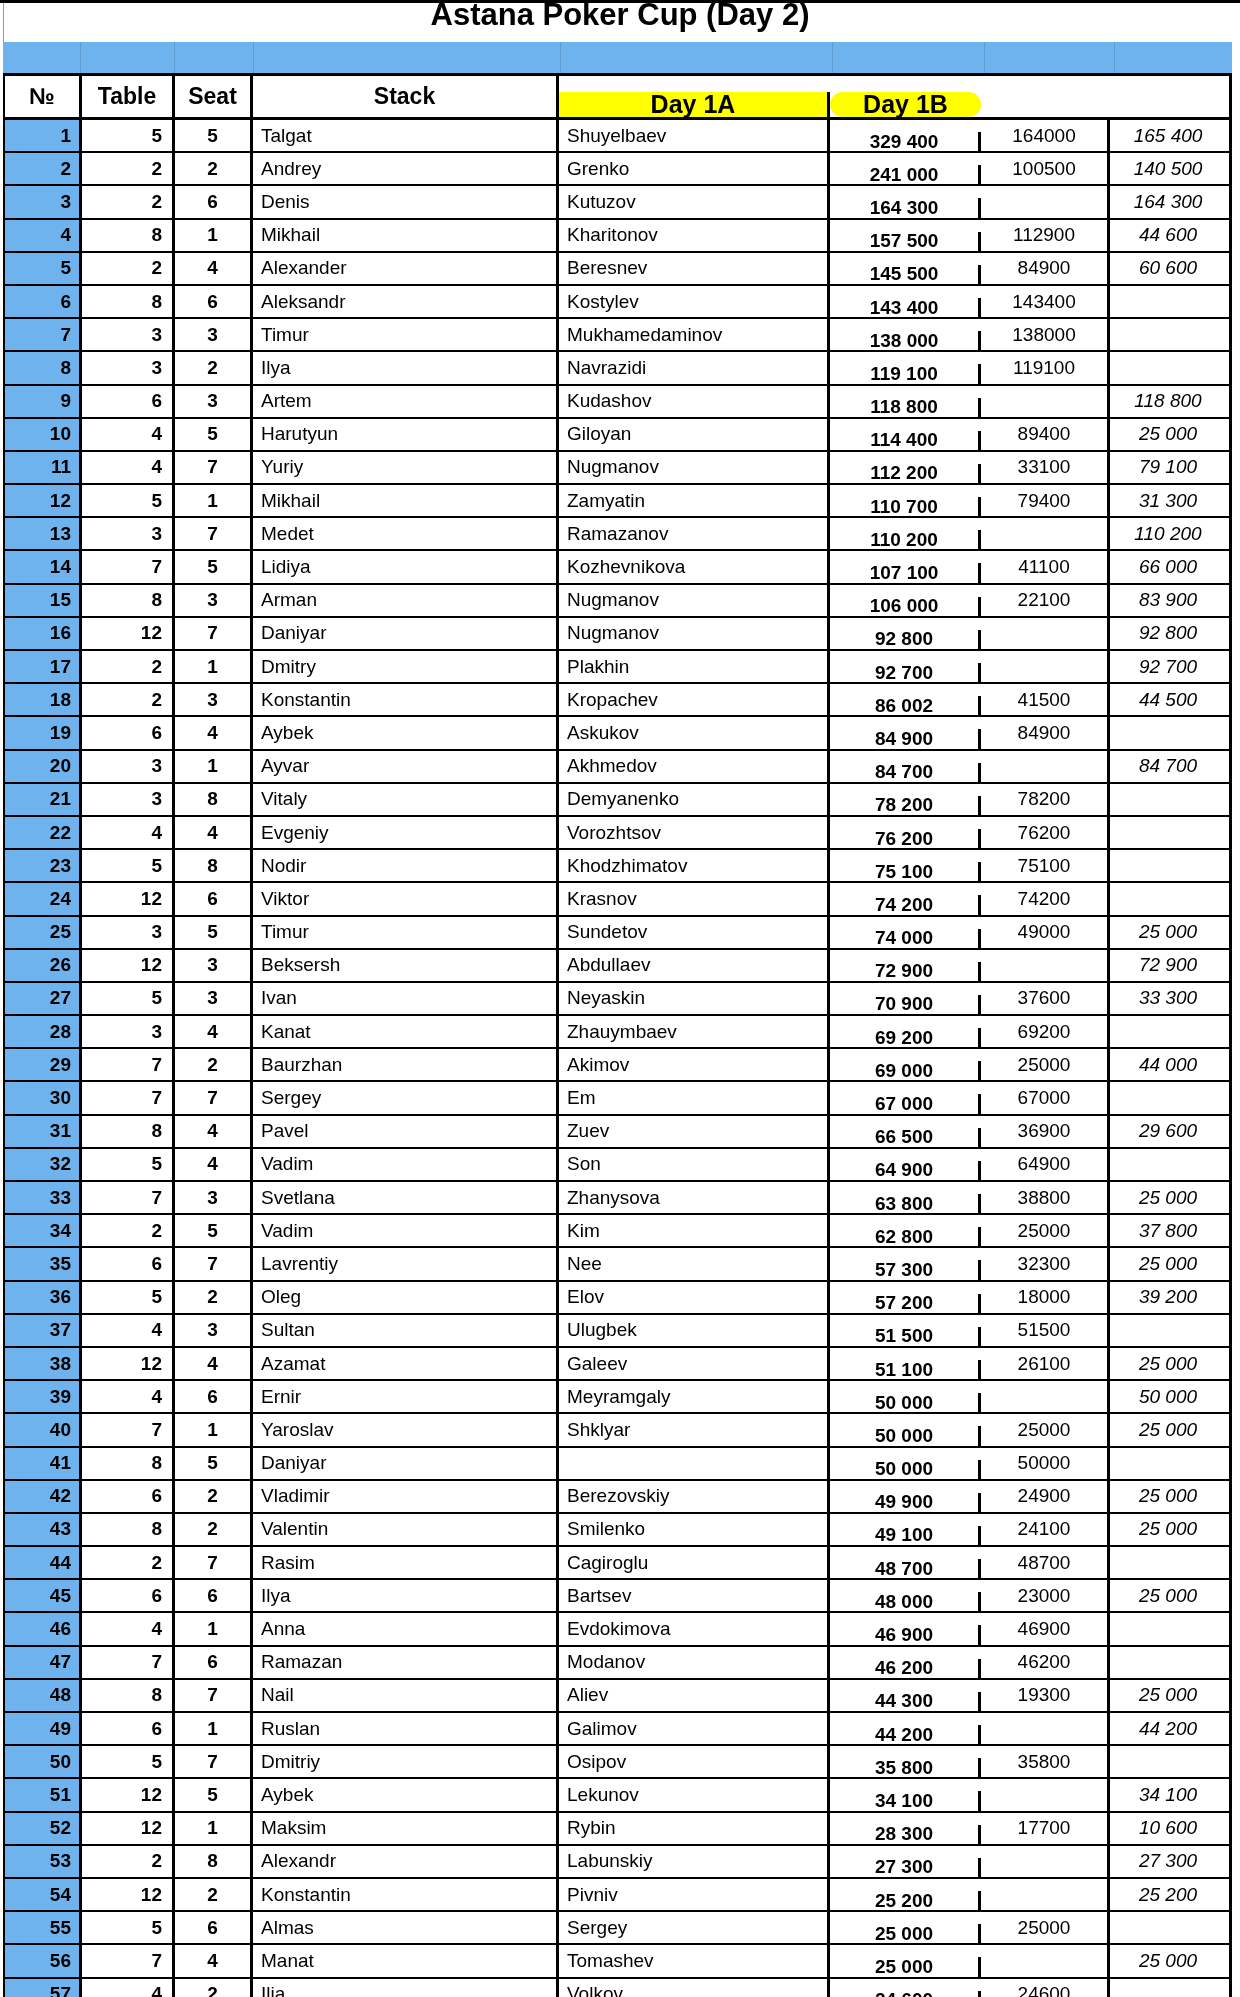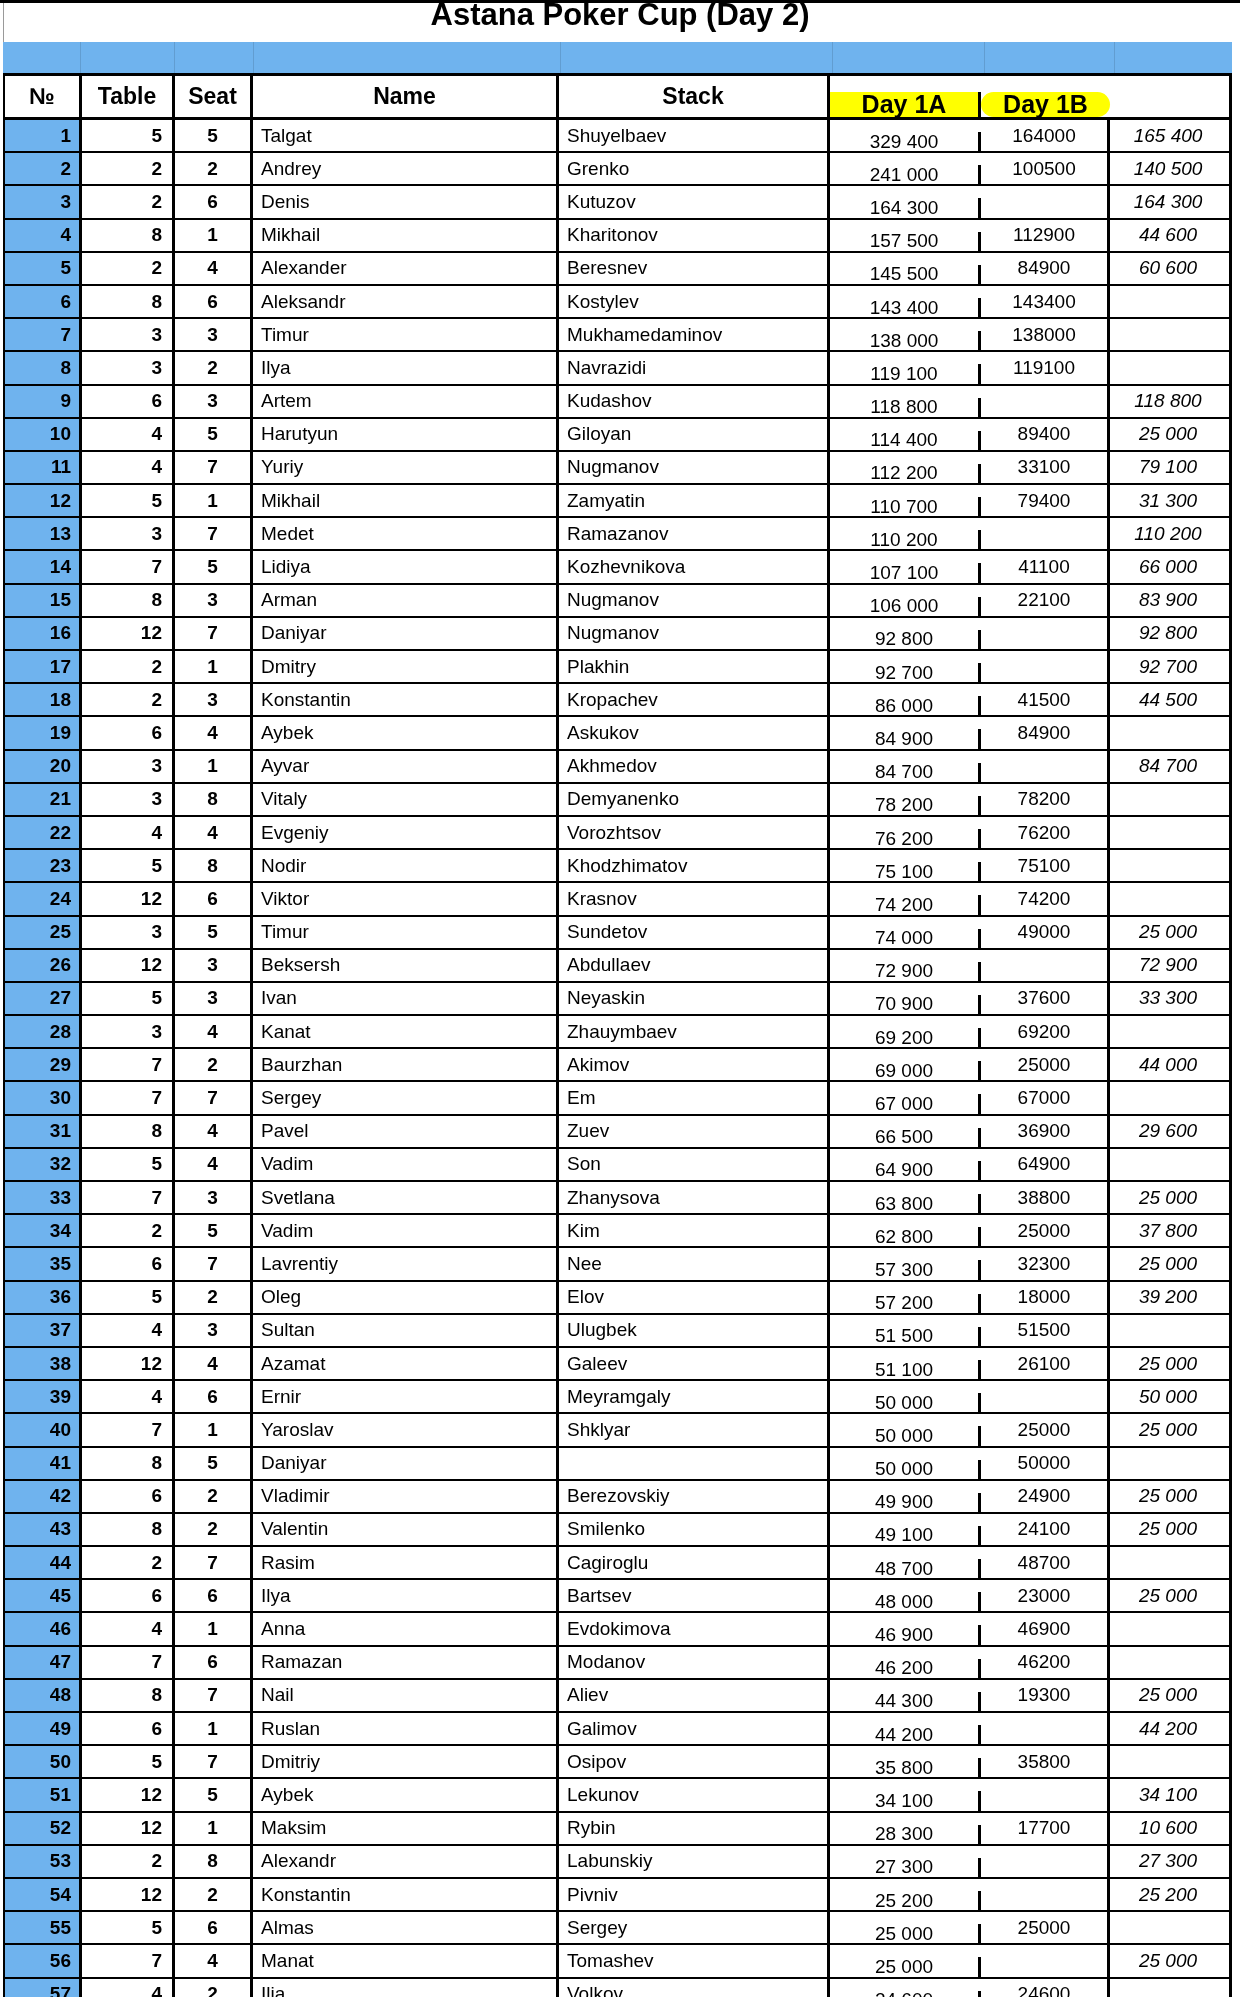--- a/index.html
+++ b/index.html
@@ -18,21 +18,21 @@
   .hdr .cell.day{background:#FFFF00;font-size:25px;margin-top:16px;}
   .cell{box-sizing:border-box;border-right:3px solid #000;overflow:hidden;white-space:nowrap;}
   .cell:last-child{border-right:none;border-radius:16px;}
   .rows .grid-row{height:31.2px;border-bottom:2px solid #000;}
   .rows .grid-row:last-child{border-bottom:none;}
   .rows .cell{display:flex;align-items:center;font-size:19px;color:#000;}
   .c-no{background:#6FB3EE;justify-content:flex-end;padding-right:8px;font-weight:bold;color:#16294E;}
   .c-table{justify-content:flex-end;padding-right:10px;font-weight:bold;}
   .c-seat{justify-content:center;font-weight:bold;}
   .c-name,.c-surname{justify-content:flex-start;padding-left:8px;}
-  .c-stack{justify-content:center;font-weight:normal;margin-top:12px;}
+  .c-stack{justify-content:center;font-weight:bold;margin-top:12px;}
   .c-day1a{justify-content:center;}
   .c-day1b{justify-content:center;font-style:italic;}
 </style>
 </head>
 <body>
 
 <div class="sheet">
   <div class="top-edge"></div>
   <div class="left-hairline"></div>
 
@@ -47,21 +47,20 @@
     <span class="bcell" style="width:151px"></span>
     <span class="bcell" style="width:129px"></span>
     <span class="bcell" style="width:116px;border-right:none"></span>
   </div>
 
   <div class="tablewrap">
     <div class="grid-row hdr">
       <div class="cell">№</div>
       <div class="cell">Table</div>
       <div class="cell">Seat</div>
-      <div class="cell">Name</div>
       <div class="cell">Stack</div>
       <div class="cell day">Day 1A</div>
       <div class="cell day">Day 1B</div>
     </div>
     <div class="rows" id="rows">
   <div class="grid-row">
     <div class="cell c-no">1</div>
     <div class="cell c-table">5</div>
     <div class="cell c-seat">5</div>
     <div class="cell c-name">Talgat</div>
@@ -246,21 +245,21 @@
     <div class="cell c-day1a"></div>
     <div class="cell c-day1b">92 700</div>
   </div>
 
   <div class="grid-row">
     <div class="cell c-no">18</div>
     <div class="cell c-table">2</div>
     <div class="cell c-seat">3</div>
     <div class="cell c-name">Konstantin</div>
     <div class="cell c-surname">Kropachev</div>
-    <div class="cell c-stack">86 000</div>
+    <div class="cell c-stack">86 002</div>
     <div class="cell c-day1a">41500</div>
     <div class="cell c-day1b">44 500</div>
   </div>
 
   <div class="grid-row">
     <div class="cell c-no">19</div>
     <div class="cell c-table">6</div>
     <div class="cell c-seat">4</div>
     <div class="cell c-name">Aybek</div>
     <div class="cell c-surname">Askukov</div>

